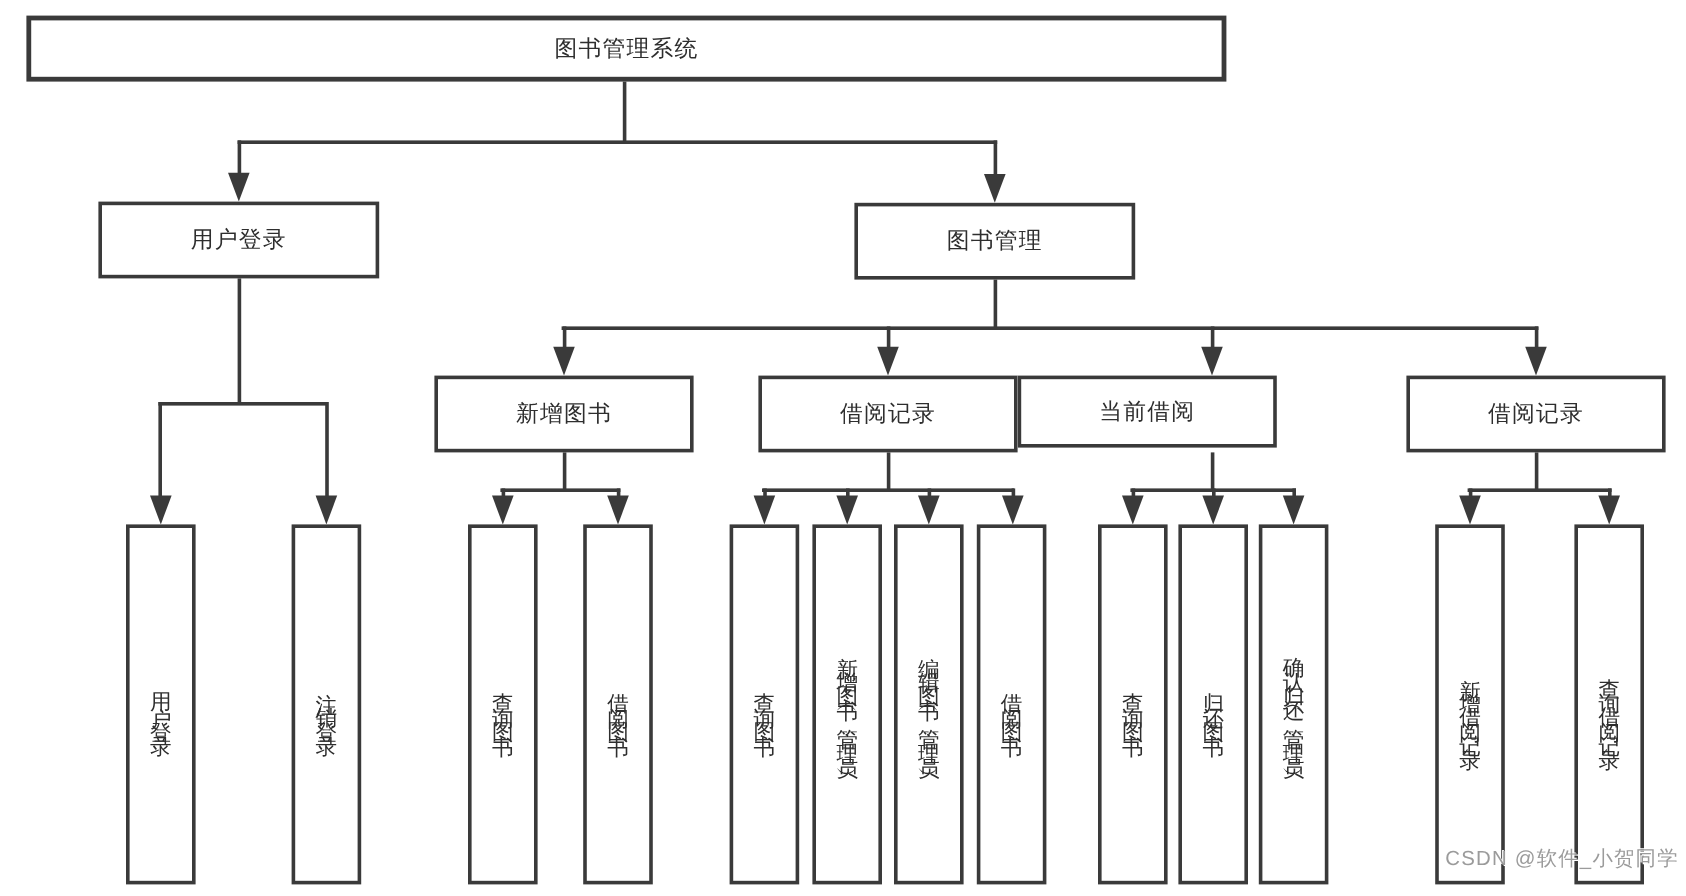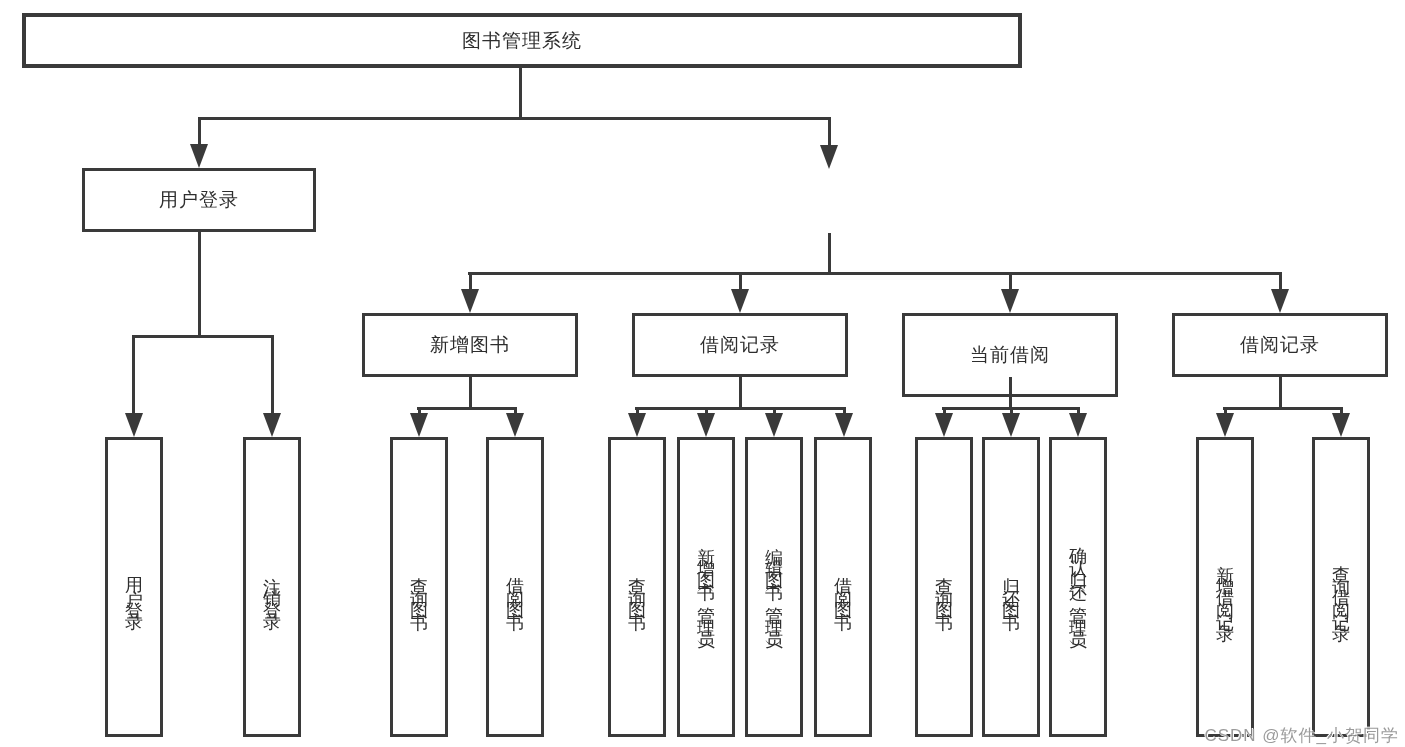--- a/index.html
+++ b/index.html
@@ -42,21 +42,21 @@
     position: absolute;
     width: 0;
     height: 0;
     border-left: 9px solid transparent;
     border-right: 9px solid transparent;
     border-top: 24px solid #3a3a3a;
   }
   #watermark {
     position: absolute;
     right: 6px;
-    bottom: 0;
+    bottom: 20px;
     font-size: 17px;
     color: #9b9b9b;
     letter-spacing: 1px;
     text-shadow: 1px 1px 0 #ffffff, -1px -1px 0 #ffffff;
     white-space: nowrap;
   }
 </style>
 </head>
 <body>
 
@@ -65,20 +65,21 @@
   <div class="node root" style="left:22px; top:13px; width:1000px; height:55px;">图书管理系统</div>
 
   <div class="vline" style="left:519px; top:68px; height:50px;"></div>
   <div class="hline" style="left:198px; top:117px; width:633px;"></div>
   <div class="vline" style="left:198px; top:117px; height:31px;"></div>
   <div class="arrow" style="left:190px; top:144px;"></div>
   <div class="vline" style="left:828px; top:117px; height:31px;"></div>
   <div class="arrow" style="left:820px; top:145px;"></div>
 
   <div class="node" style="left:82px; top:168px; width:234px; height:64px;">用户登录</div>
+  <div class="node" style="left:712px; top:169px; width:234px; height:64px;">图书管理</div>
 
   <div class="vline" style="left:198px; top:232px; height:104px;"></div>
   <div class="hline" style="left:132px; top:335px; width:141px;"></div>
   <div class="vline" style="left:132px; top:335px; height:81px;"></div>
   <div class="arrow" style="left:125px; top:413px;"></div>
   <div class="vline" style="left:271px; top:335px; height:81px;"></div>
   <div class="arrow" style="left:263px; top:413px;"></div>
 
   <div class="vline" style="left:828px; top:233px; height:40px;"></div>
   <div class="hline" style="left:468px; top:272px; width:814px;"></div>
@@ -86,21 +87,21 @@
   <div class="arrow" style="left:461px; top:289px;"></div>
   <div class="vline" style="left:739px; top:272px; height:20px;"></div>
   <div class="arrow" style="left:731px; top:289px;"></div>
   <div class="vline" style="left:1009px; top:272px; height:20px;"></div>
   <div class="arrow" style="left:1001px; top:289px;"></div>
   <div class="vline" style="left:1279px; top:272px; height:20px;"></div>
   <div class="arrow" style="left:1271px; top:289px;"></div>
 
   <div class="node" style="left:362px; top:313px; width:216px; height:64px;">新增图书</div>
   <div class="node" style="left:632px; top:313px; width:216px; height:64px;">借阅记录</div>
-  <div class="node" style="left:902px; top:313px; width:216px; height:84px;">当前借阅</div>
+  <div class="node" style="left:848px; top:313px; width:216px; height:60px;">当前借阅</div>
   <div class="node" style="left:1172px; top:313px; width:216px; height:64px;font-family:Liberation Serif, serif;">借阅记录</div>
 
   <div class="vline" style="left:469px; top:377px; height:31px;"></div>
   <div class="hline" style="left:417px; top:407px; width:100px;"></div>
   <div class="vline" style="left:418px; top:407px; height:12px;"></div>
   <div class="arrow" style="left:410px; top:413px;"></div>
   <div class="vline" style="left:514px; top:407px; height:12px;"></div>
   <div class="arrow" style="left:506px; top:413px;"></div>
 
   <div class="vline" style="left:739px; top:377px; height:31px;"></div>

